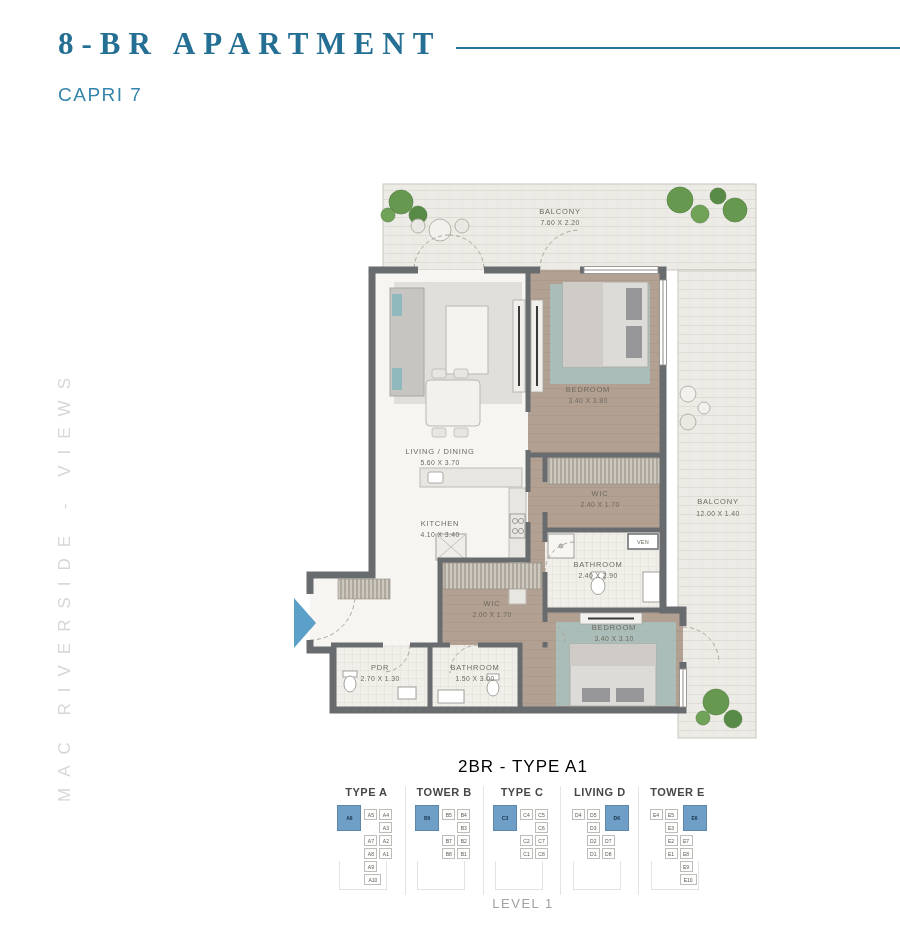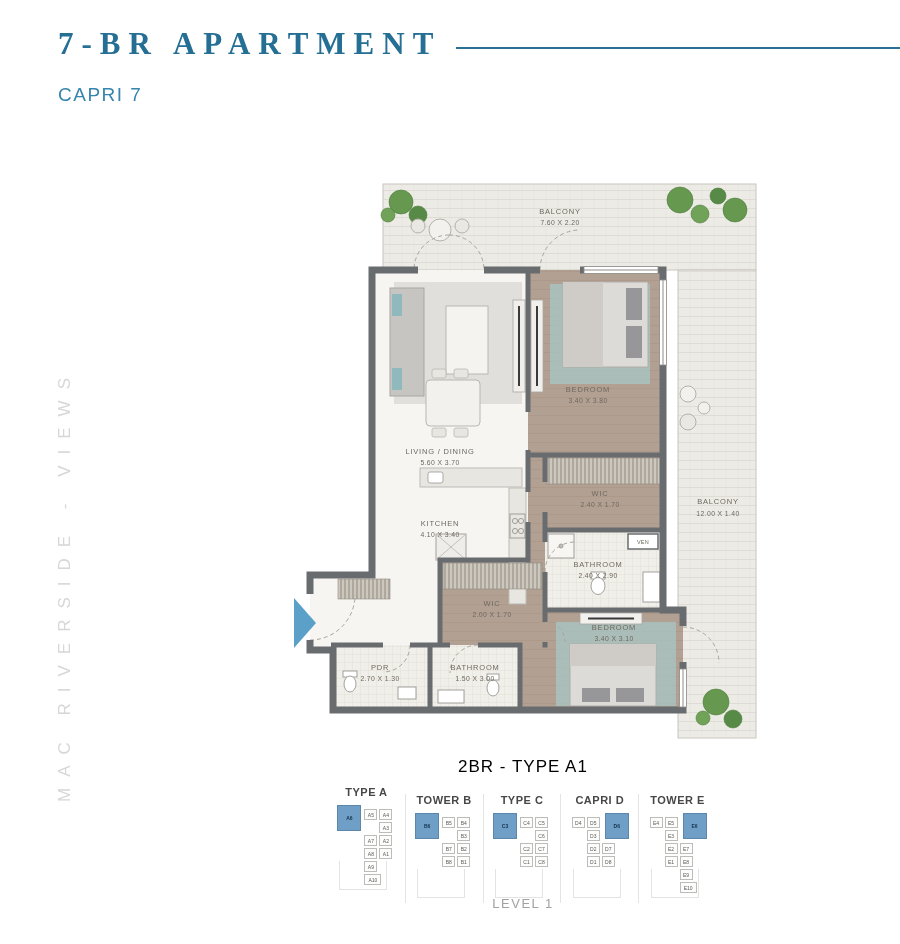--- a/index.html
+++ b/index.html
@@ -21,36 +21,36 @@
   .plan-wrap text{font-family:"Liberation Sans",sans-serif;fill:#6e695f;}
   text.rname{font-size:7.5px;letter-spacing:0.8px;}
   text.rdims{font-size:6.8px;letter-spacing:0.4px;}
   text.tiny{font-size:5.5px;letter-spacing:0.3px;}
 
   .type-label{position:absolute;left:288px;top:757px;width:470px;text-align:center;
       font-size:17px;letter-spacing:1px;color:#000000;}
 
   .towers{position:absolute;left:328px;top:786px;width:388px;display:flex;}
   .tower{flex:1;position:relative;padding-bottom:4px;}
-  .tower + .tower{border-left:1px solid #e4e4e4;margin-top:8px;}
+  .tower + .tower{border-left:1px solid #e4e4e4;}
   .tower-name{text-align:center;font-size:11px;font-weight:bold;color:#474747;letter-spacing:0.5px;}
   .tower-grid{position:relative;width:62px;height:88px;margin:5px auto 0;}
   .tower-grid::after{content:"";position:absolute;left:4px;top:58px;width:46px;height:28px;
       border:1px solid #e3e3e1;border-top:none;}
   .ucell{position:absolute;box-sizing:border-box;border:1px solid #bcbcba;background:#fdfdfc;
       font-size:5px;color:#5a5a5a;display:flex;align-items:center;justify-content:center;z-index:2;}
   .ucell.hl{background:#6f9ec6;border-color:#5d87aa;color:#16344e;font-weight:bold;}
 
   .level-label{position:absolute;left:288px;top:896px;width:470px;text-align:center;
       font-size:13px;letter-spacing:1.5px;color:#a2a2a2;}
 </style>
 </head>
 <body>
 
-<div class="page-title">7-BR APARTMENT</div>
+<div class="page-title">8-BR APARTMENT</div>
 <div class="title-line"></div>
 <div class="page-subtitle">CAPRI 7</div>
 
 <div class="side-text">
   <span>MAC RIVERSIDE - VIEWS</span>
 </div>
 
 <div class="plan-wrap">
 <svg width="470" height="566" viewBox="0 0 470 566" xmlns="http://www.w3.org/2000/svg">
   <defs>
@@ -313,21 +313,21 @@
         <div class="ucell" style="left: 29px; top: 6px; width: 13px; height: 11px;">C4</div>
         <div class="ucell" style="left: 44px; top: 6px; width: 13px; height: 11px;">C5</div>
         <div class="ucell" style="left: 44px; top: 19px; width: 13px; height: 11px;">C6</div>
         <div class="ucell" style="left: 29px; top: 32px; width: 13px; height: 11px;">C2</div>
         <div class="ucell" style="left: 44px; top: 32px; width: 13px; height: 11px;">C7</div>
         <div class="ucell" style="left: 29px; top: 45px; width: 13px; height: 11px;">C1</div>
         <div class="ucell" style="left: 44px; top: 45px; width: 13px; height: 11px;">C8</div>
       </div>
     </div>
     <div class="tower">
-      <div class="tower-name">CAPRI D</div>
+      <div class="tower-name">LIVING D</div>
       <div class="tower-grid">
         <div class="ucell" style="left: 3px; top: 6px; width: 13px; height: 11px;">D4</div>
         <div class="ucell" style="left: 18px; top: 6px; width: 13px; height: 11px;">D5</div>
         <div class="ucell hl" style="left: 36px; top: 2px; width: 24px; height: 26px;">D6</div>
         <div class="ucell" style="left: 18px; top: 19px; width: 13px; height: 11px;">D3</div>
         <div class="ucell" style="left: 18px; top: 32px; width: 13px; height: 11px;">D2</div>
         <div class="ucell" style="left: 33px; top: 32px; width: 13px; height: 11px;">D7</div>
         <div class="ucell" style="left: 18px; top: 45px; width: 13px; height: 11px;">D1</div>
         <div class="ucell" style="left: 33px; top: 45px; width: 13px; height: 11px;">D8</div>
       </div>

